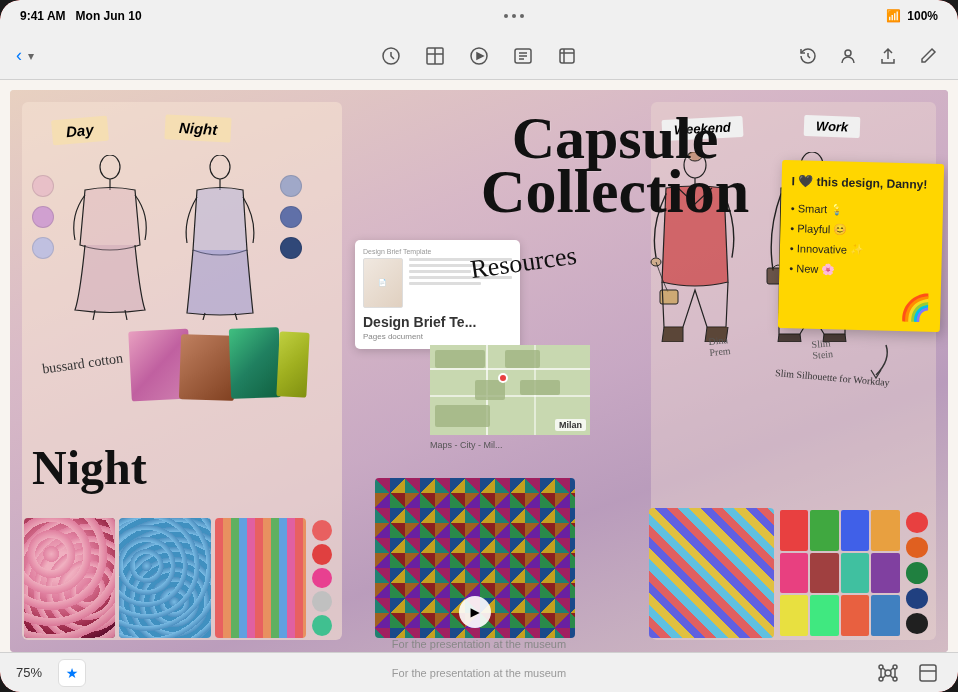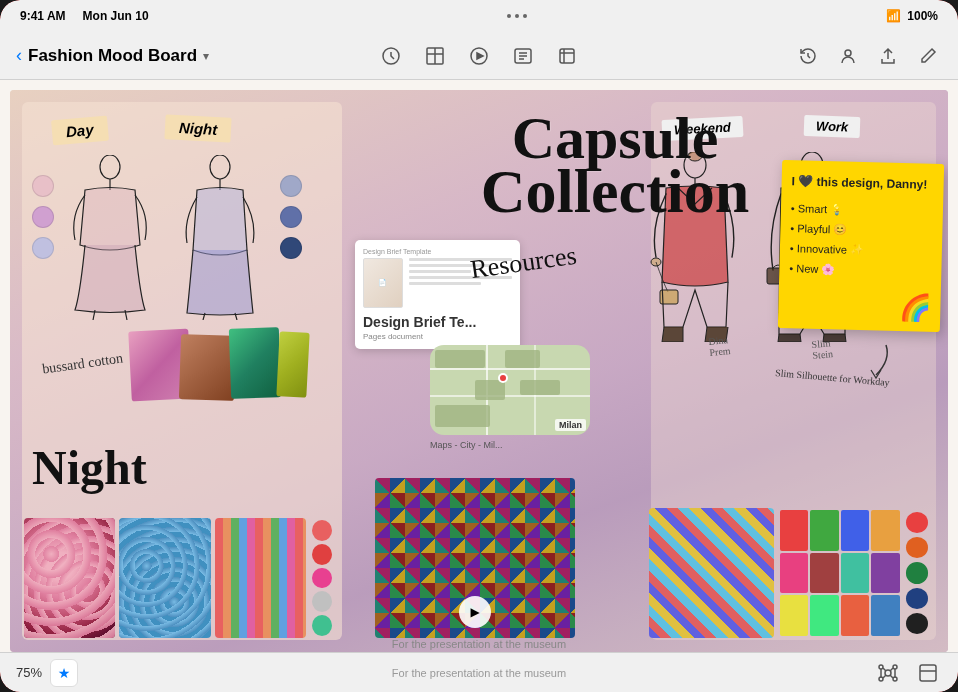--- a/index.html
+++ b/index.html
@@ -162,21 +162,21 @@
       border-top: 1px solid #d0d0d0;
       display: flex;
       align-items: center;
       justify-content: space-between;
       padding: 0 16px;
     }
 
     .zoom-area {
       display: flex;
       align-items: center;
-      gap: 8px;
+      gap: 16px;
       justify-content: space-between;
     }
 
     .star-btn {
       width: 28px;
       height: 28px;
       background: #fff;
       border: 1px solid #ddd;
       border-radius: 6px;
       display: flex;
@@ -193,37 +193,36 @@
     }
   </style>
 </head>
 <body>
 
 <div class="ipad-frame">
 
   <div class="status-bar">
     <div class="status-bar-left">
       <span>9:41 AM</span>
-      <span style="margin-left:13px;">Mon Jun 10</span>
+      <span style="margin-left:6px;">Mon Jun 10</span>
     </div>
     <div class="status-bar-center">
       <div class="dot"></div>
         <div class="dot"></div>
         <div class="dot"></div>
     </div>
     <div class="status-bar-right">
       <span>📶</span>
       <span>100%</span>
     </div>
   </div>
 
   <div class="toolbar" style="position:relative;">
     <div class="toolbar-left">
       <span class="back-btn">‹</span>
-      <span class="doc-title">Fashion Mood Board</span>
       <span class="chevron-icon">▾</span>
     </div>
     <div class="toolbar-center">
       <div class="toolbar-icon">
         <svg width="20" height="20" viewBox="0 0 20 20" fill="none" stroke="#555" stroke-width="1.5">
           <circle cx="10" cy="10" r="8"></circle>
           <path d="M10 6v4l3 3"></path>
         </svg>
       </div>
       <div class="toolbar-icon">
@@ -388,21 +387,21 @@
               <div style="height:3px;background:#ddd;border-radius:1px;margin-bottom:3px;"></div>
               <div style="height:3px;background:#ddd;border-radius:1px;width:70%;"></div>
             </div>
           </div>
           <div style="font-size:14px;font-weight:700;color:#333;margin-bottom:2px;">Design Brief Te...</div>
           <div style="font-size:8px;color:#888;">Pages document</div>
         </div>
 
         <div style="position:absolute;left:460px;top:158px;font-family:'Brush Script MT',cursive;font-size:26px;color:#111;transform:rotate(-8deg);z-index:9;">Resources</div>
 
-        <div style="position:absolute;left:420px;top:255px;width:160px;height:90px;background:#c8d8b0;border-radius:14px;overflow:hidden;z-index:8;">
+        <div style="position:absolute;left:420px;top:255px;width:160px;height:90px;background:#c8d8b0;border-radius:0;overflow:hidden;z-index:8;">
 
           <div style="position:absolute;top:0;left:0;right:0;bottom:0;">
             <div style="position:absolute;top:25%;height:2px;width:100%;background:rgba(255,255,255,0.7);"></div>
             <div style="position:absolute;top:55%;height:2px;width:100%;background:rgba(255,255,255,0.6);"></div>
             <div style="position:absolute;left:35%;width:2px;height:100%;background:rgba(255,255,255,0.7);"></div>
             <div style="position:absolute;left:65%;width:2px;height:100%;background:rgba(255,255,255,0.5);"></div>
 
             <div style="position:absolute;top:5px;left:5px;width:50px;height:18px;background:rgba(160,180,130,0.8);border-radius:2px;"></div>
             <div style="position:absolute;top:5px;left:75px;width:35px;height:18px;background:rgba(160,180,130,0.8);border-radius:2px;"></div>
             <div style="position:absolute;top:35px;left:45px;width:30px;height:20px;background:rgba(160,180,130,0.8);border-radius:2px;"></div>

